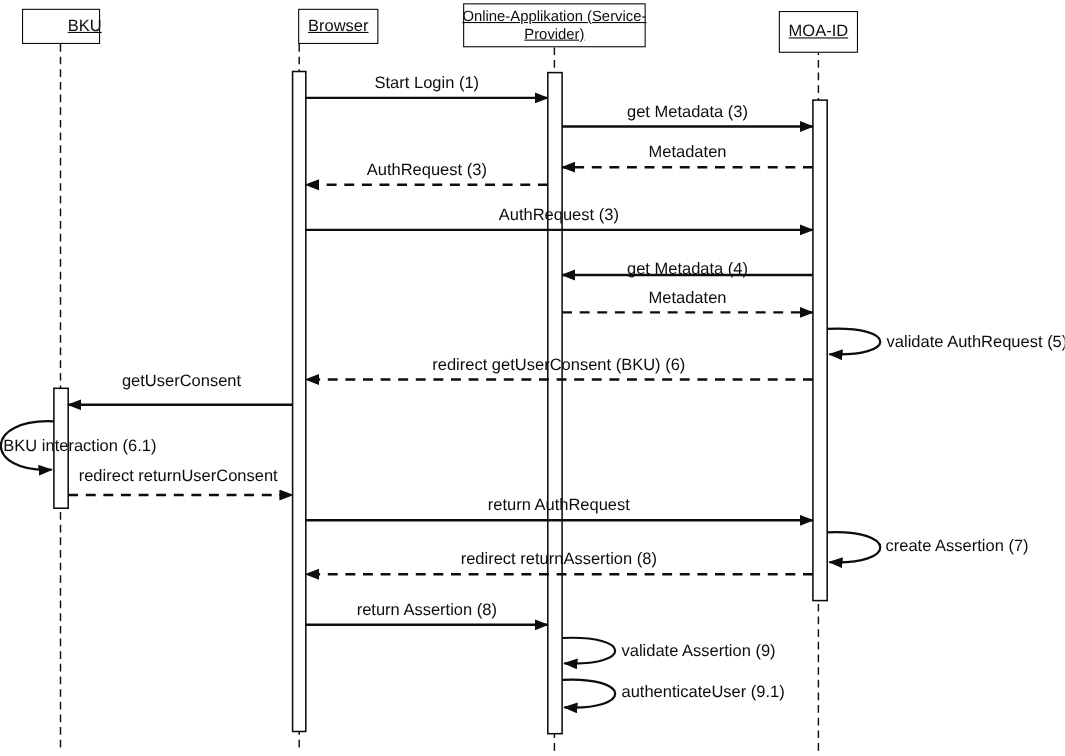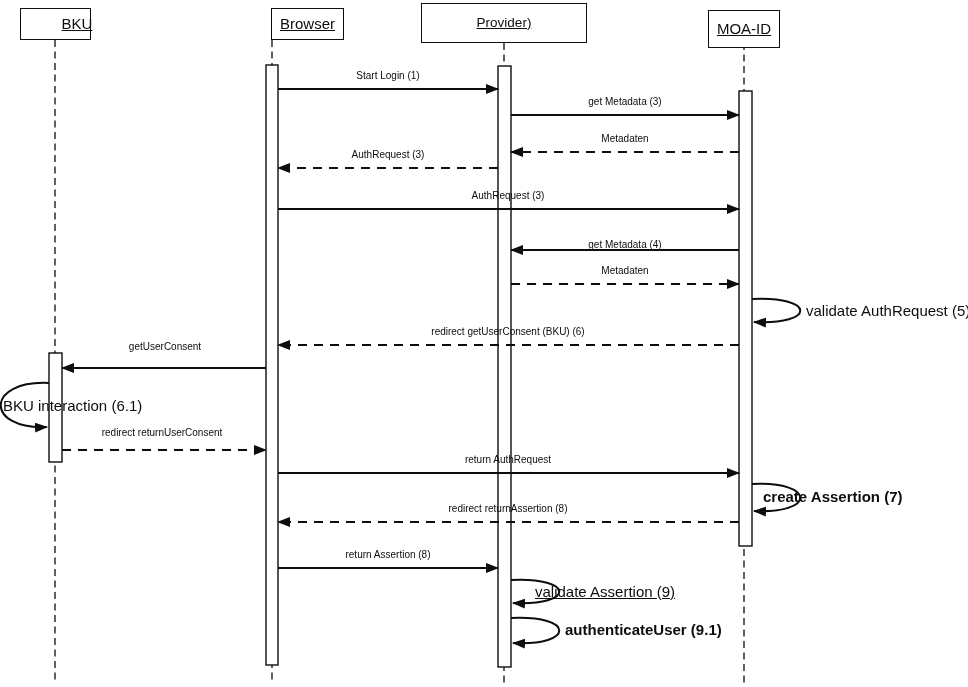--- a/index.html
+++ b/index.html
@@ -19,21 +19,21 @@
   .loop-path{fill:none;stroke:#0d0d0d;stroke-width:2;}
   .actor-box{
     position:absolute;background:#fff;border:1.6px solid #0d0d0d;
     display:flex;flex-direction:column;align-items:center;justify-content:center;
     text-align:center;font-size:15px;line-height:1.22;box-sizing:border-box;
   }
   .actor-box.actor-oa{font-size:13.5px;}
   .actor-line{text-decoration:underline;white-space:nowrap;}
   .msg-label{
     position:absolute;transform:translateX(-50%);
-    white-space:nowrap;font-size:10px;line-height:16px;
+    white-space:nowrap;font-size:15px;line-height:16px;
   }
   .loop-label{
     position:absolute;white-space:nowrap;font-size:15px;line-height:18px;
   }
 </style>
 </head>
 <body>
 
 <div id="canvas">
   <svg id="diagram-svg" width="968" height="687" viewBox="0 0 968 687">
@@ -78,29 +78,30 @@
       <div class="msg-label" style="left: 625px; top: 237px;">get Metadata (4)</div>
       <div class="msg-label" style="left: 625px; top: 263px;">Metadaten</div>
       <div class="msg-label" style="left: 508px; top: 324px;">redirect getUserConsent (BKU) (6)</div>
       <div class="msg-label" style="left: 165px; top: 339px;">getUserConsent</div>
       <div class="msg-label" style="left: 162px; top: 425px;">redirect returnUserConsent</div>
       <div class="msg-label" style="left: 508px; top: 452px;">return AuthRequest</div>
       <div class="msg-label" style="left: 508px; top: 501px;">redirect returnAssertion (8)</div>
       <div class="msg-label" style="left: 388px; top: 547px;">return Assertion (8)</div>
       <div class="loop-label" style="left: 806px; top: 302px;">validate AuthRequest (5)</div>
       <div class="loop-label" style="left: 3px; top: 397px;">BKU interaction (6.1)</div>
-      <div class="loop-label" style="left: 763px; top: 488px; font-weight: bold;">create Assertion (7)</div>
-      <div class="loop-label" style="left: 535px; top: 583px; text-decoration: underline;">validate Assertion (9)</div>
-      <div class="loop-label" style="left: 565px; top: 621px; font-weight: bold;">authenticateUser (9.1)</div>
+      <div class="loop-label" style="left: 805px; top: 488px;">create Assertion (7)</div>
+      <div class="loop-label" style="left: 565px; top: 583px;">validate Assertion (9)</div>
+      <div class="loop-label" style="left: 565px; top: 621px;">authenticateUser (9.1)</div>
       <div class="actor-box actor-bku" style="left: 20px; top: 8px; width: 71px; height: 32px; padding-left: 43px;">
         <div class="actor-line">BKU</div>
       </div>
       <div class="actor-box actor-browser" style="left: 235px; top: 8px; width: 73px; height: 32px; margin-left: 36px;">
         <div class="actor-line">Browser</div>
       </div>
       <div class="actor-box actor-oa" style="left: 421px; top: 3px; width: 166px; height: 40px;">
+        <div class="actor-line">Online-Applikation (Service-</div>
         <div class="actor-line">Provider)</div>
       </div>
       <div class="actor-box actor-moa" style="left: 708px; top: 10px; width: 72px; height: 38px;">
         <div class="actor-line">MOA-ID</div>
       </div>
     </div>
 </div>
 
 </body></html>

